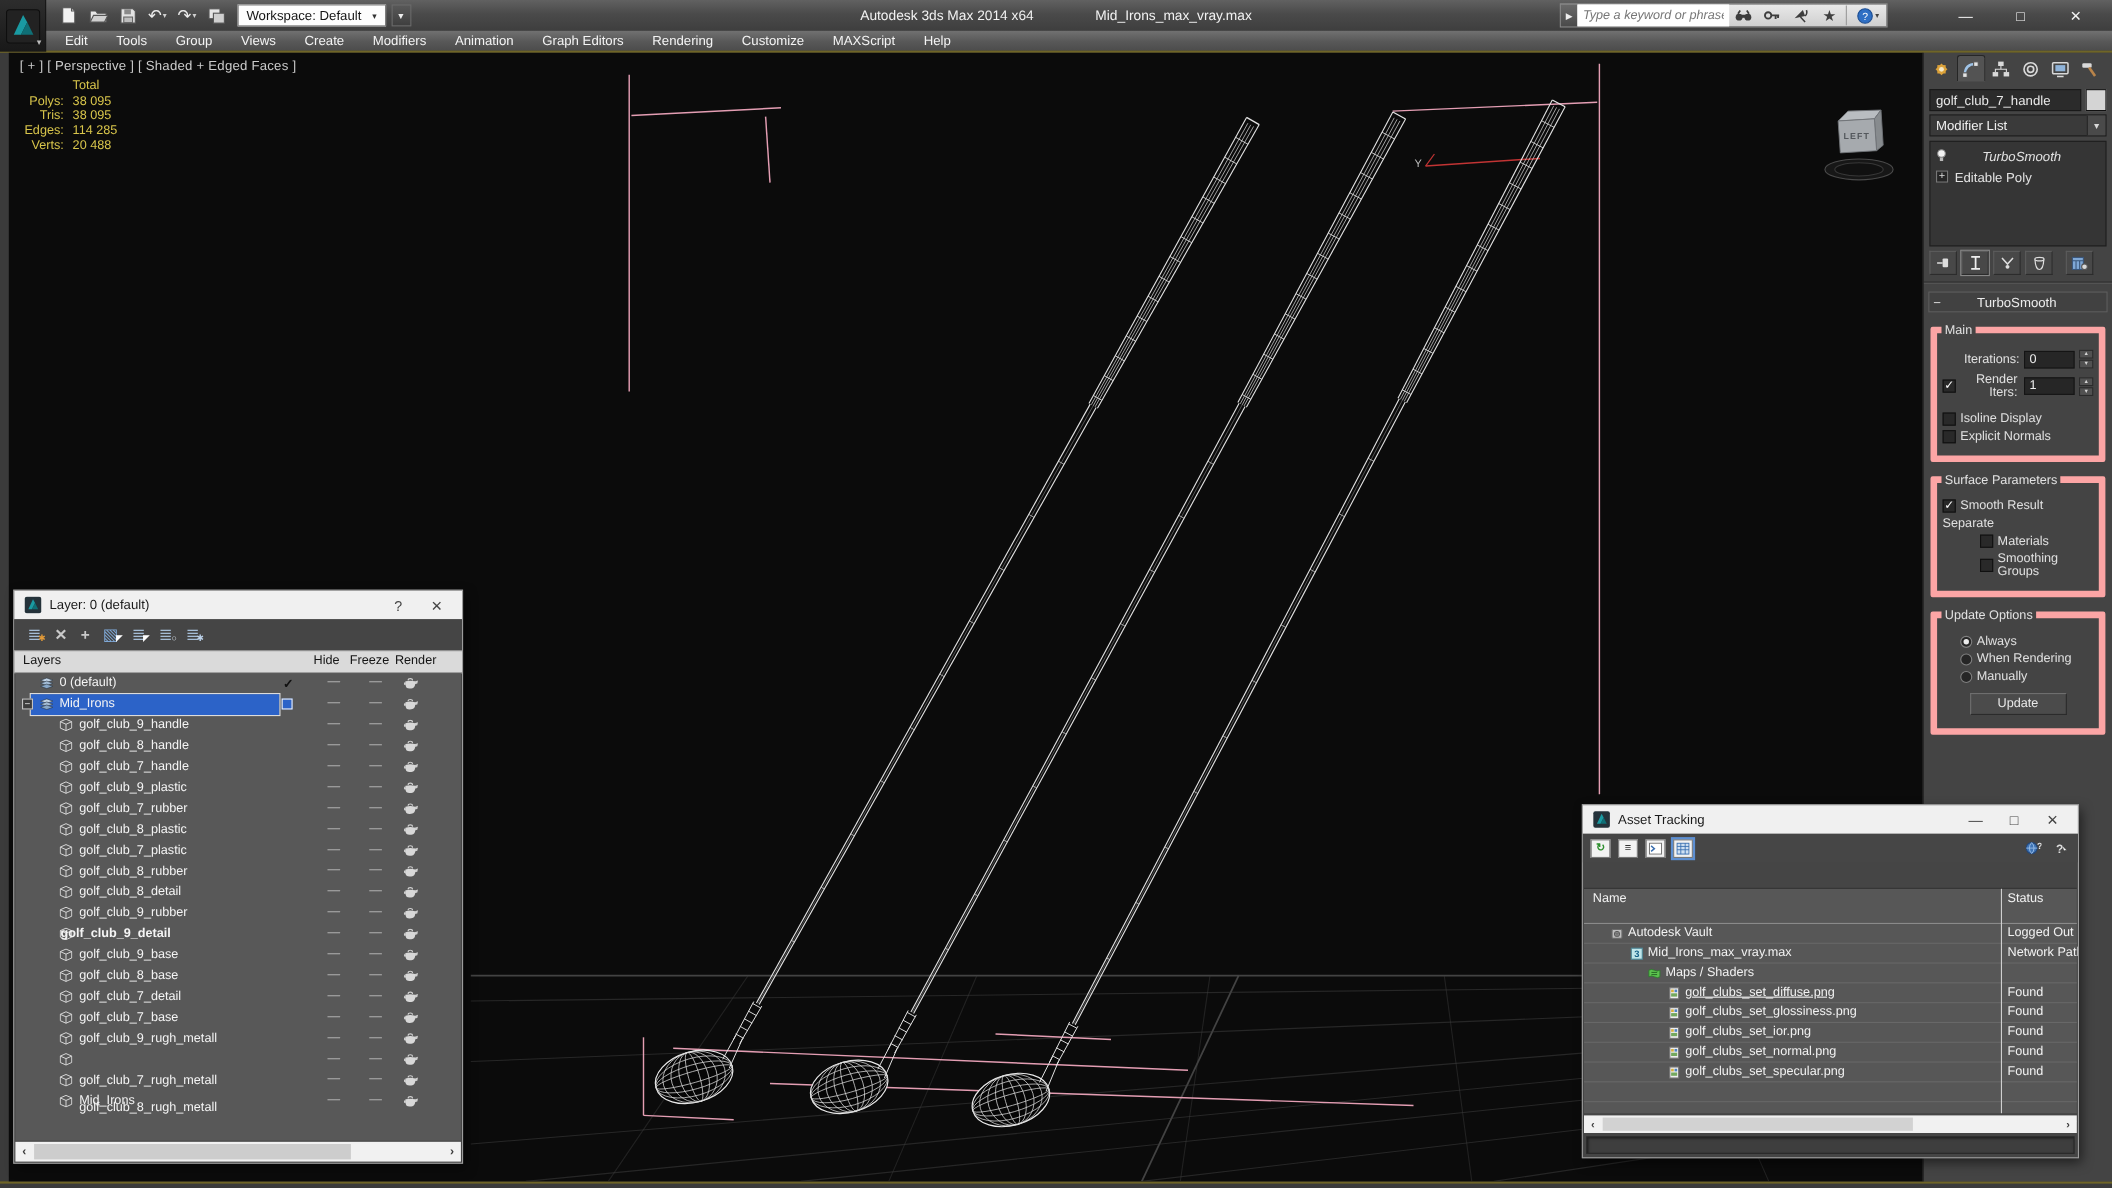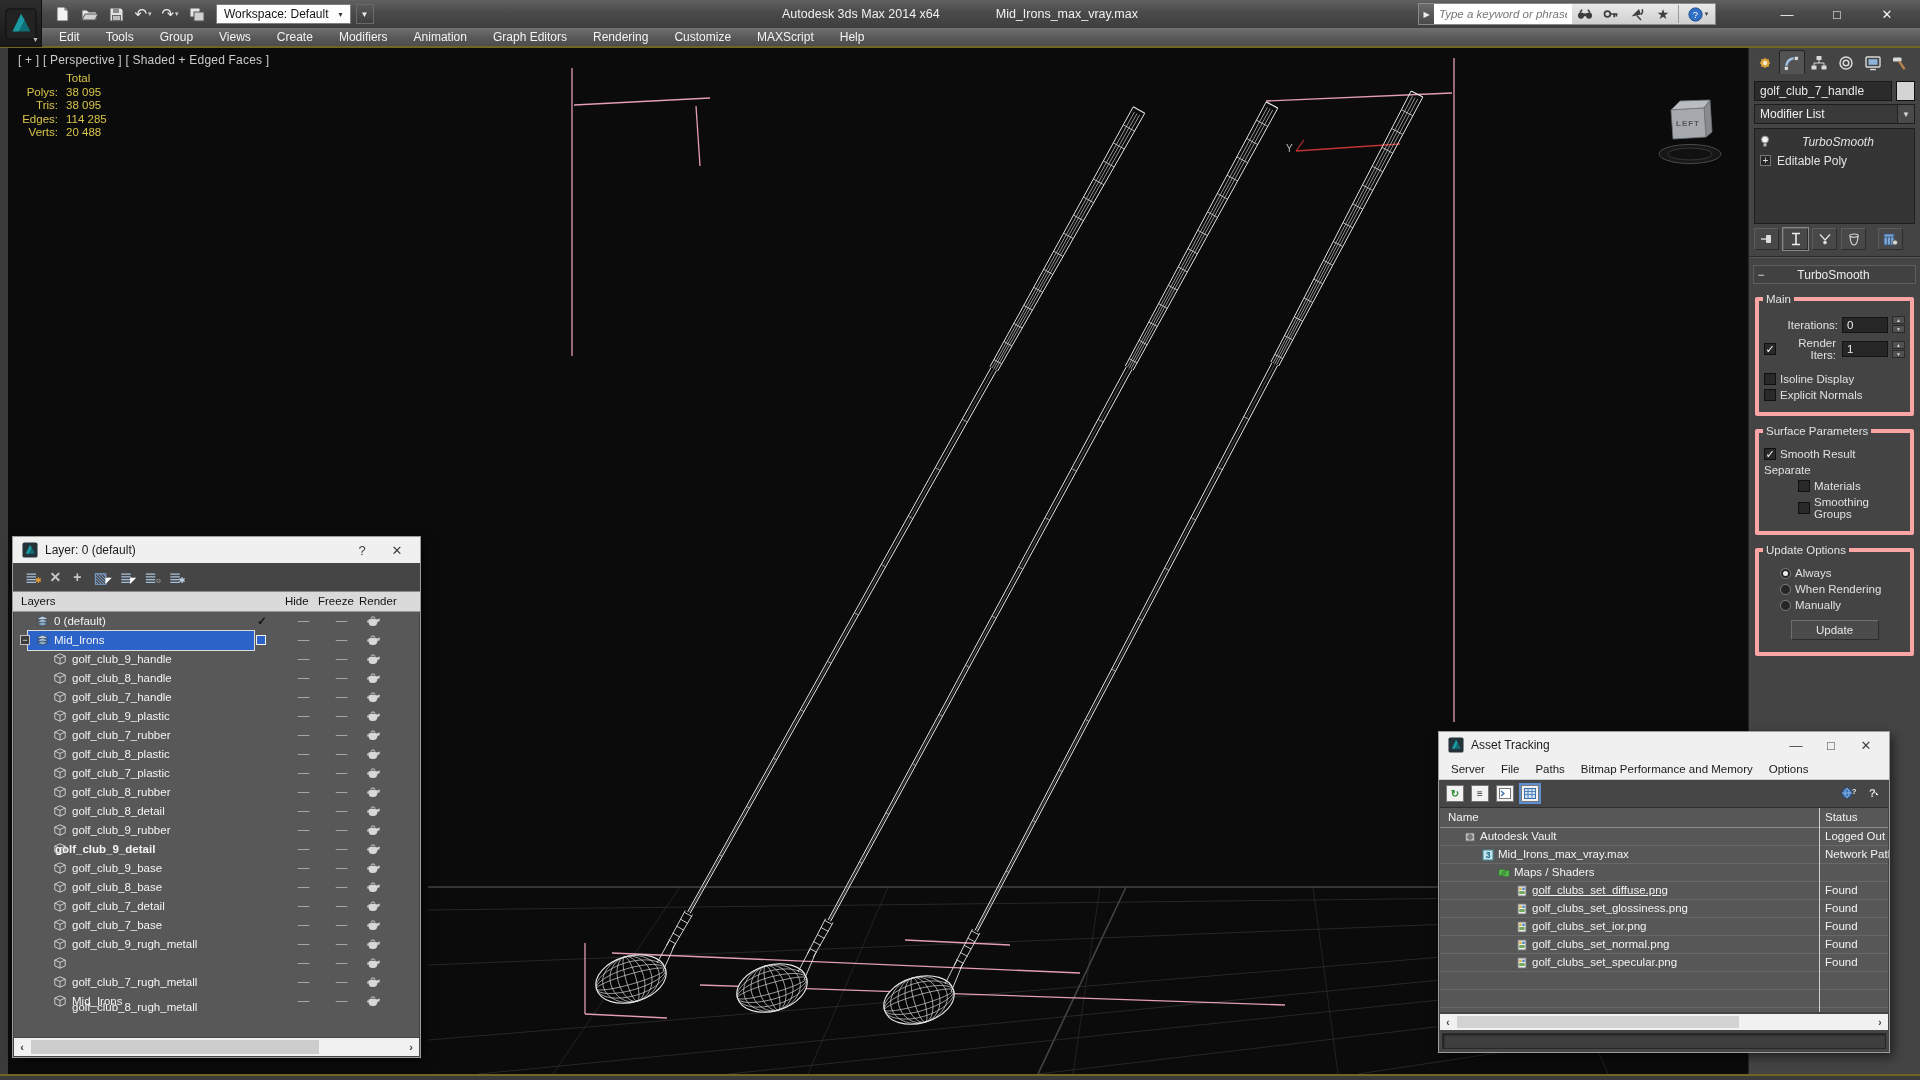--- a/index.html
+++ b/index.html
@@ -73,21 +73,21 @@
     line-height:9px;text-align:center}
   .stack-btns{display:flex;align-items:center;gap:4px;margin:3px 5px;height:24px}
   .sbtn{width:25px;height:22px;background:#484848;border:1px solid #5c5c5c;border-bottom-color:#2c2c2c;
     border-right-color:#2c2c2c;display:flex;align-items:center;justify-content:center;color:#e4e4e4;font-size:12px}
   .sbtn.framed{outline:1px solid #888}
   .cp-div{margin:5px 0;border-top:1px solid #2a2a2a;border-bottom:1px solid #585858}
   .rollout-hdr{margin:7px 4px 0;height:19px;background:#414141;border:1px solid #5e5e5e;
     display:flex;align-items:center;color:#ececec;font-size:12px}
   .rollout-hdr .minus{width:14px;text-align:center;color:#ddd}
   .rollout-hdr .rtitle{flex:1;text-align:center;margin-right:16px}
-  .group{border:4px solid #fca5a5;border-radius:2px;margin:13px 6px 0;padding:11px 5px 7px;position:relative}
+  .group{border:6px solid #fca5a5;border-radius:2px;margin:13px 6px 0;padding:11px 5px 7px;position:relative}
   .glabel{position:absolute;top:-8px;left:4px;background:#444;padding:0 3px;font-size:11.5px;color:#e2e2e2}
   .crow{display:flex;align-items:center;gap:4px;margin:4px 0;font-size:11.5px;color:#e0e0e0}
   .crow.right{justify-content:flex-end}
   .spin-field{width:46px;height:16px;background:#262626;border:1px solid #141414;color:#ececec;
     display:flex;align-items:center;padding:0 4px;font-size:11.5px}
   .spinners{width:13px;display:flex;flex-direction:column;gap:1px}
   .spinners span{height:8px;background:#515151;border:1px solid #2a2a2a;color:#d5d5d5;font-size:5px;
     display:flex;align-items:center;justify-content:center}
   .cb{width:12px;height:12px;background:#292929;border:1px solid #101010;color:#fff;font-size:11px;
     line-height:10px;text-align:center;flex:none}
@@ -136,21 +136,21 @@
   .ast-menu{height:22px;background:#f0f0f0;display:flex;align-items:center;padding-left:4px;
     color:#1b1b1b;font-size:11.5px;border-bottom:1px solid #c9c9c9}
   .ast-menu span{padding:0 8px}
   .ast-toolbar{height:26px;display:flex;align-items:center;gap:7px;padding:0 7px;background:#464646}
   .abtn{width:18px;height:17px;background:#f2f2f2;border:1px solid #777;display:flex;
     align-items:center;justify-content:center;font-size:10px;color:#333}
   .abtn.hl{outline:2px solid #5d8fd2}
   .abtn.dark{background:transparent;border:none;color:#d8d8d8;font-size:13px}
   .ast-spacer{flex:1}
   .ast-table{position:absolute;left:1px;right:1px;top:75px;bottom:40px;background:#575757;border-top:1px solid #2e2e2e}
-  .ahead{height:20px;position:relative;color:#f2f2f2;font-size:11.5px;border-bottom:1px solid #8a8a8a}
+  .ahead{height:32px;position:relative;color:#f2f2f2;font-size:11.5px;border-bottom:1px solid #8a8a8a}
   .ahead span{position:absolute;top:3px}
   .colsep{position:absolute;top:0;bottom:0;left:379px;width:1px;background:#cfcfcf}
   .arow{height:18px;position:relative;border-bottom:1px solid #686868;color:#f2f2f2;font-size:11.5px}
   .arow .aic{position:absolute;top:2.5px}
   .arow .anm{position:absolute;top:2px;white-space:nowrap}
   .arow .ast{position:absolute;left:385px;top:2px;width:64px;overflow:hidden;white-space:nowrap}
   .ast-scroll{position:absolute;left:1px;right:1px;bottom:22px;height:16px;background:#f1f1f1;
     display:flex;align-items:center;color:#3c3c3c}
   .ast-status{position:absolute;left:3px;right:3px;bottom:3px;height:16px;background:#3e3e3e;
     border:1px solid #282828;box-shadow:inset 1px 1px 2px #1d1d1d}
@@ -1109,27 +1109,20 @@
     <svg width="16" height="16" viewBox="0 0 34 34">
       <rect x="1" y="1" width="32" height="32" rx="4" fill="#24323a"></rect>
       <path d="M8 25 L17 6 L21 13 L15 25 Z" fill="#1a9aa2"></path>
         <path d="M15 25 L21 13 L27 25 Z" fill="#0f6f76"></path>
     </svg>
     <span class="t">Asset Tracking</span>
     <span class="dlg-btn">—</span>
     <span class="dlg-btn">□</span>
     <span class="dlg-btn">✕</span>
   </div>
-  <div class="ast-menu" id="ast-menu">
-      <span>Server</span>
-      <span>File</span>
-      <span>Paths</span>
-      <span>Bitmap Performance and Memory</span>
-      <span>Options</span>
-    </div>
   <div class="ast-toolbar">
     <div class="abtn">
         <span style="color:#2e8f2e;font-weight:bold">↻</span>
       </div>
     <div class="abtn">≡</div>
     <div class="abtn">
       <svg width="12" height="11" viewBox="0 0 12 11">
         <rect x="0.5" y="0.5" width="11" height="10" fill="#fff" stroke="#777"></rect>
         <path d="M2 3 L5 5.5 L2 8" fill="none" stroke="#3a6fb0" stroke-width="1.3"></path>
       </svg>

